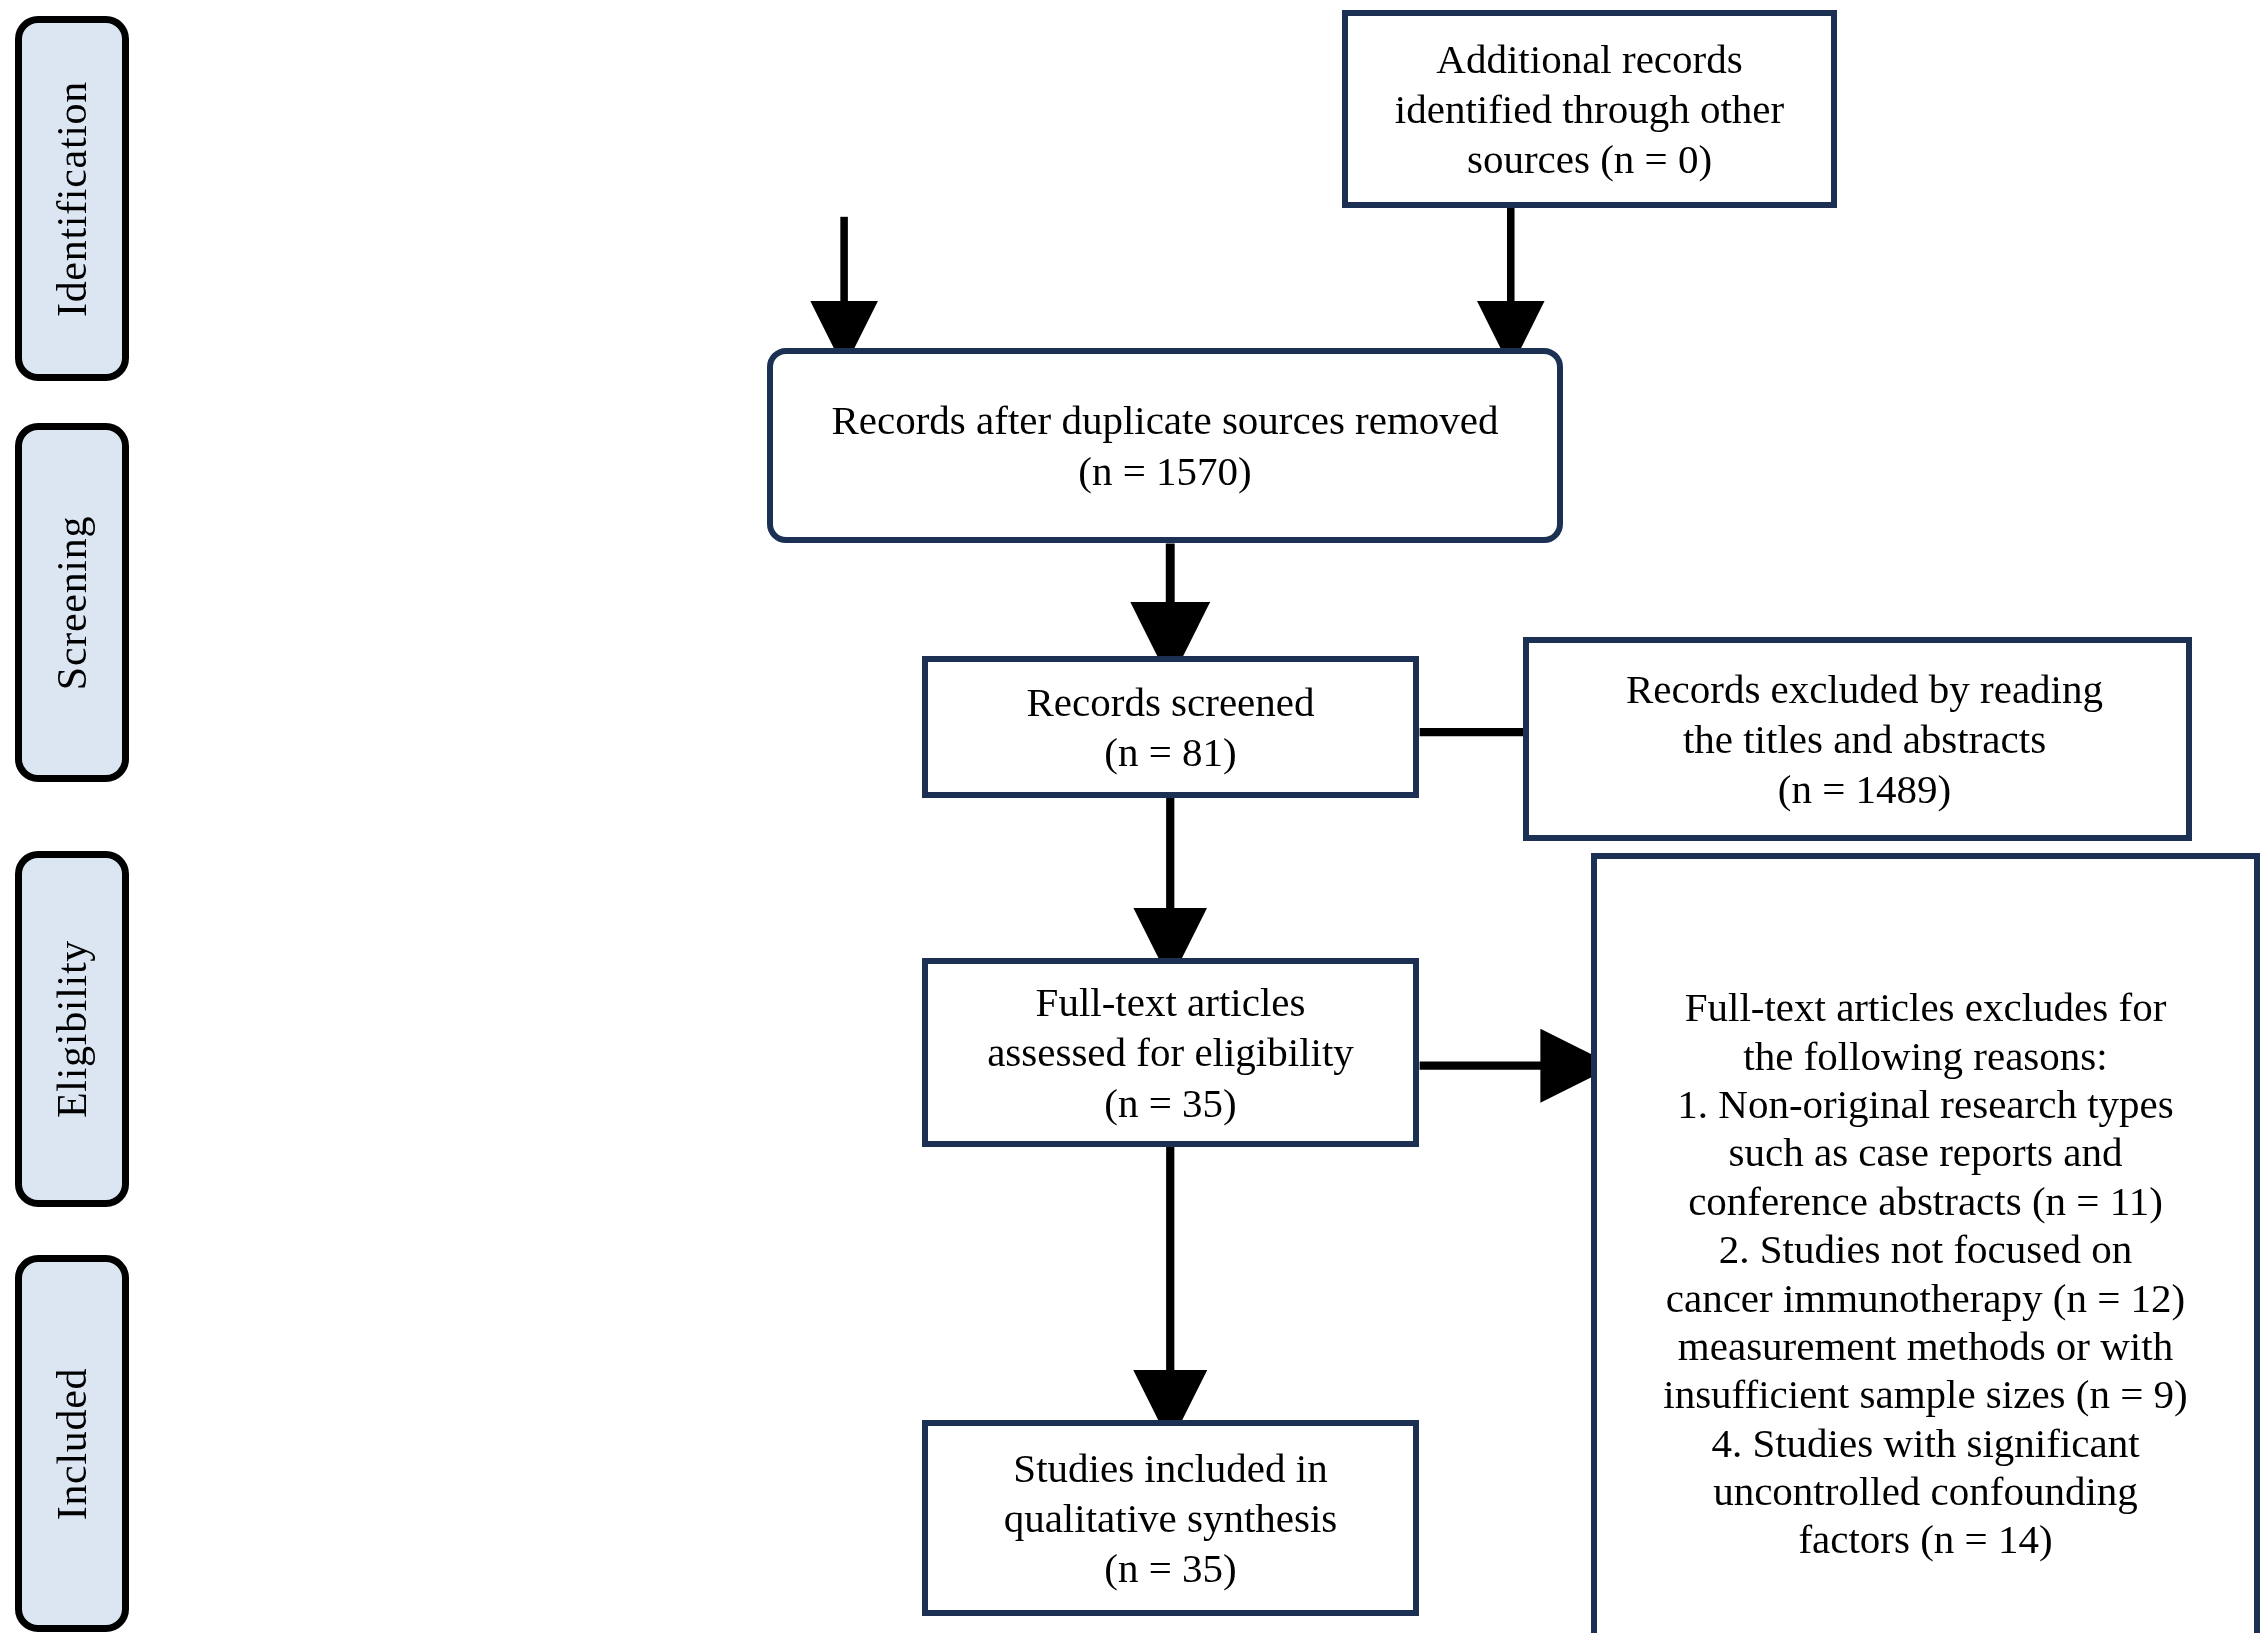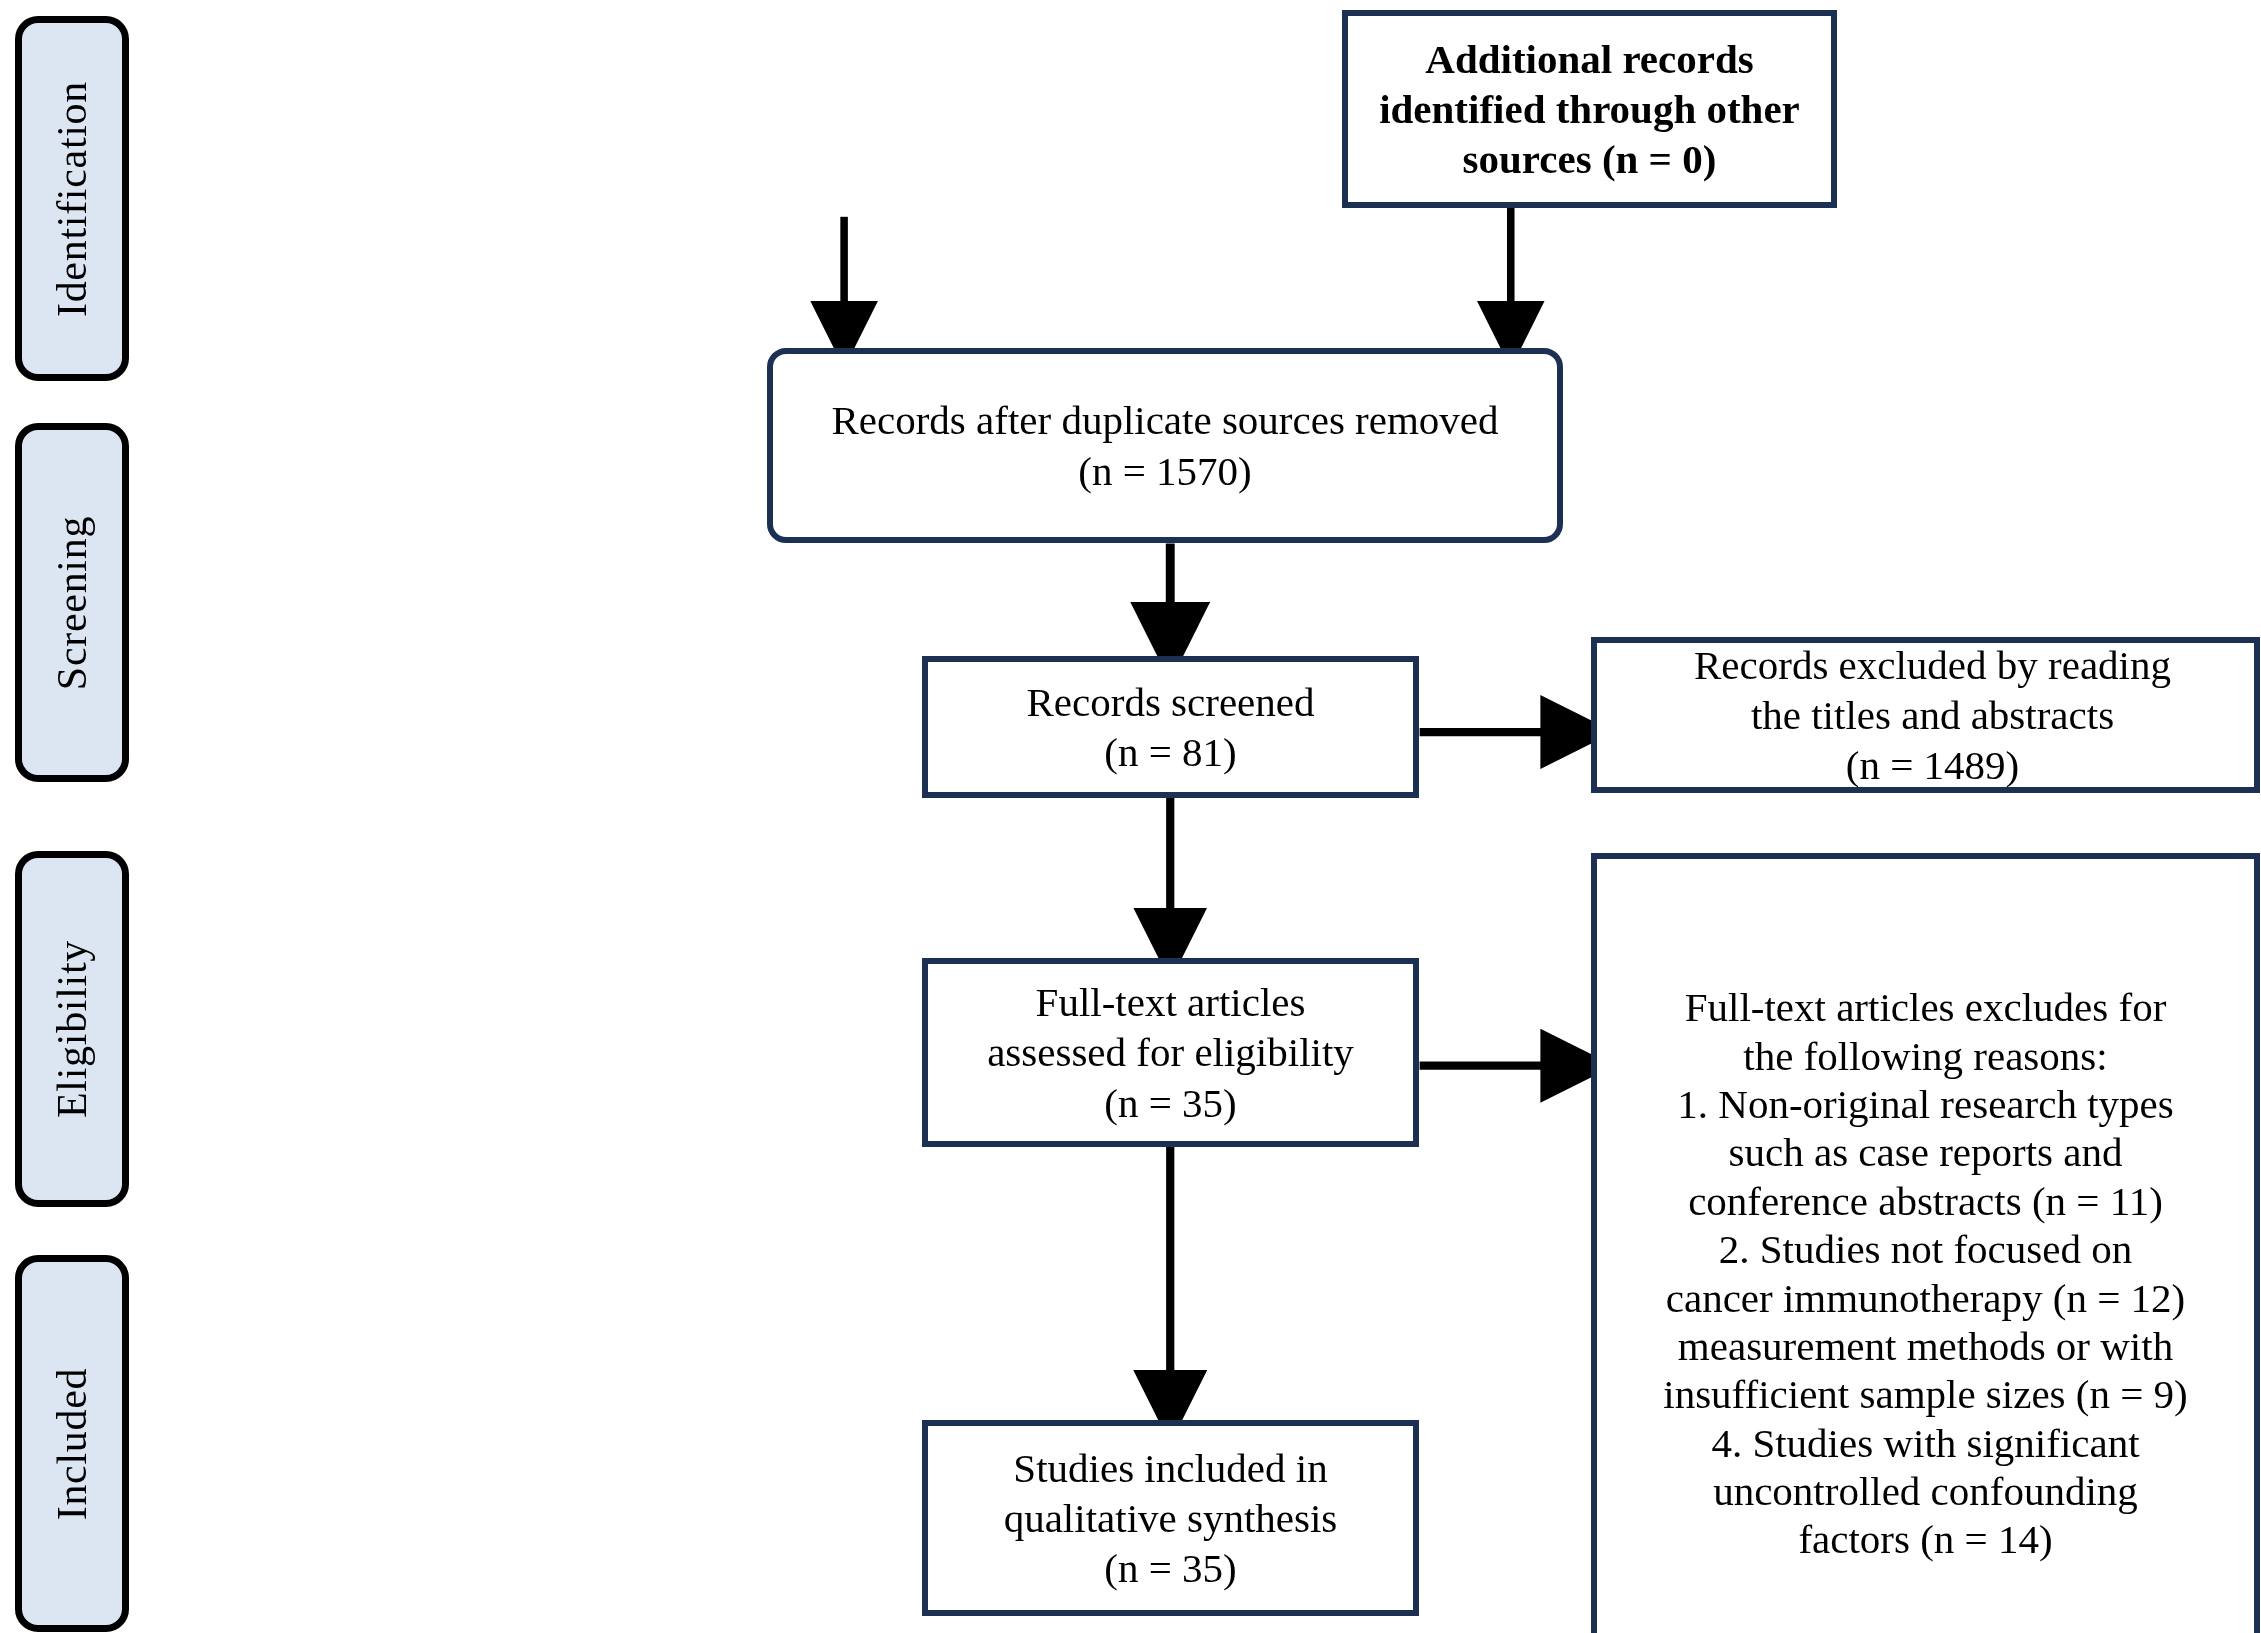--- a/index.html
+++ b/index.html
@@ -87,21 +87,21 @@
     <line x1="2072" y1="1068" x2="2313" y2="1068" stroke="#000000" stroke-width="12" marker-end="url(#ah)"></line>
 
     <line x1="1708" y1="1163" x2="1708" y2="1389" stroke="#000000" stroke-width="12" marker-end="url(#ah)"></line>
 
     <line x1="2072" y1="1555" x2="2313" y2="1555" stroke="#000000" stroke-width="12" marker-end="url(#ah)"></line>
 
     <line x1="1708" y1="1672" x2="1708" y2="2064" stroke="#000000" stroke-width="12" marker-end="url(#ah)"></line>
   </svg>
 
 
-  <div class="fbox" style="left:1342px;top:9.6px;width:495px;height:198px;font-weight:bold;">
+  <div class="fbox" style="left:1342px;top:9.6px;width:495px;height:198px;">
     <div class="txt">
       <span class="ln">Additional records</span>
       <span class="ln">identified through other</span>
       <span class="ln">sources (n = 0)</span>
     </div>
   </div>
 
   <div class="fbox" style="left:767px;top:348px;width:796px;height:195px;border-radius:19px;">
     <div class="txt">
       <span class="ln">Records after duplicate sources removed</span>
@@ -109,21 +109,21 @@
     </div>
   </div>
 
   <div class="fbox" style="left:922px;top:656px;width:497px;height:142px;">
     <div class="txt">
       <span class="ln">Records screened</span>
       <span class="ln">(n = 81)</span>
     </div>
   </div>
 
-  <div class="fbox" style="left:1591px;top:637px;width:669px;height:156px;padding-left:14px;">
+  <div class="fbox" style="left:1523px;top:637px;width:669px;height:204px;padding-left:14px;">
     <div class="txt">
       <span class="ln">Records excluded by reading</span>
       <span class="ln">the titles and abstracts</span>
       <span class="ln">(n = 1489)</span>
     </div>
   </div>
 
   <div class="fbox" style="left:922px;top:958px;width:497px;height:189px;">
     <div class="txt">
       <span class="ln">Full-text articles</span>

